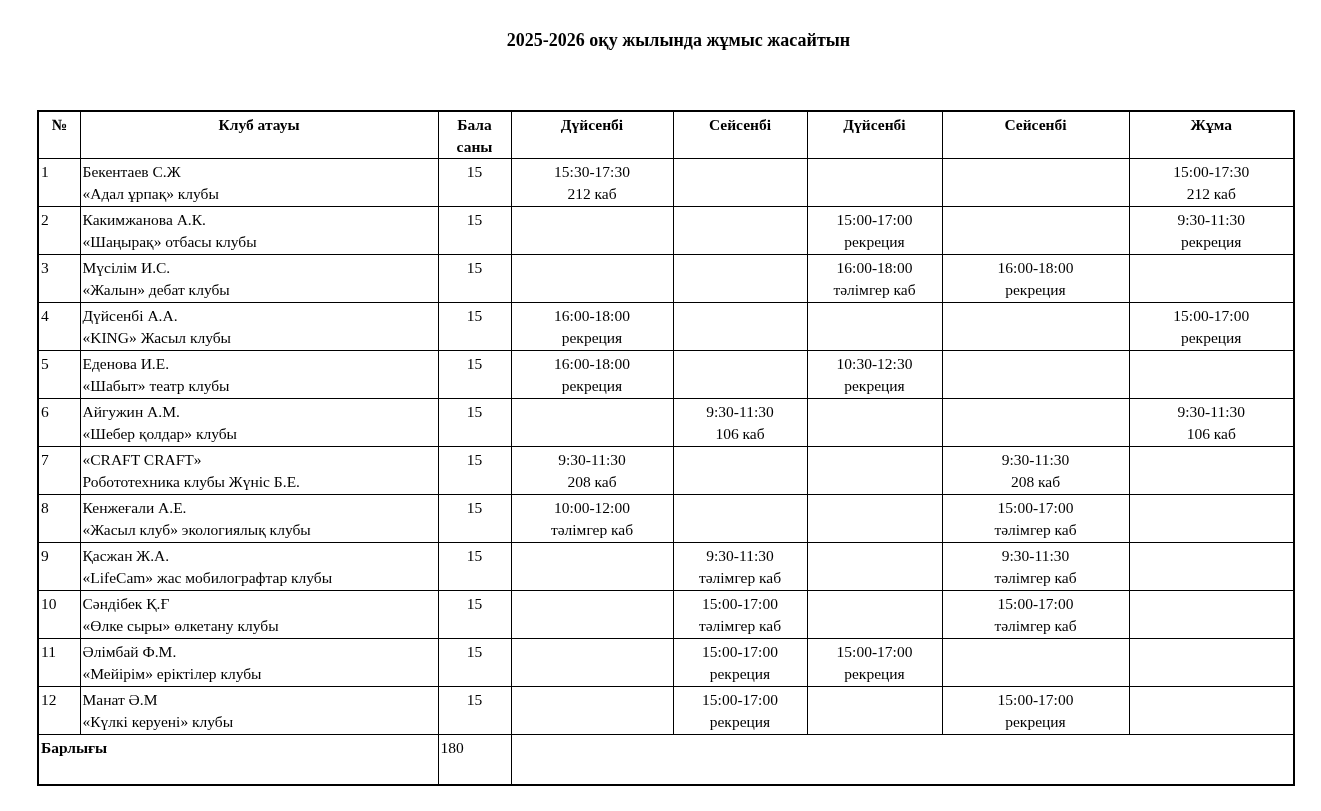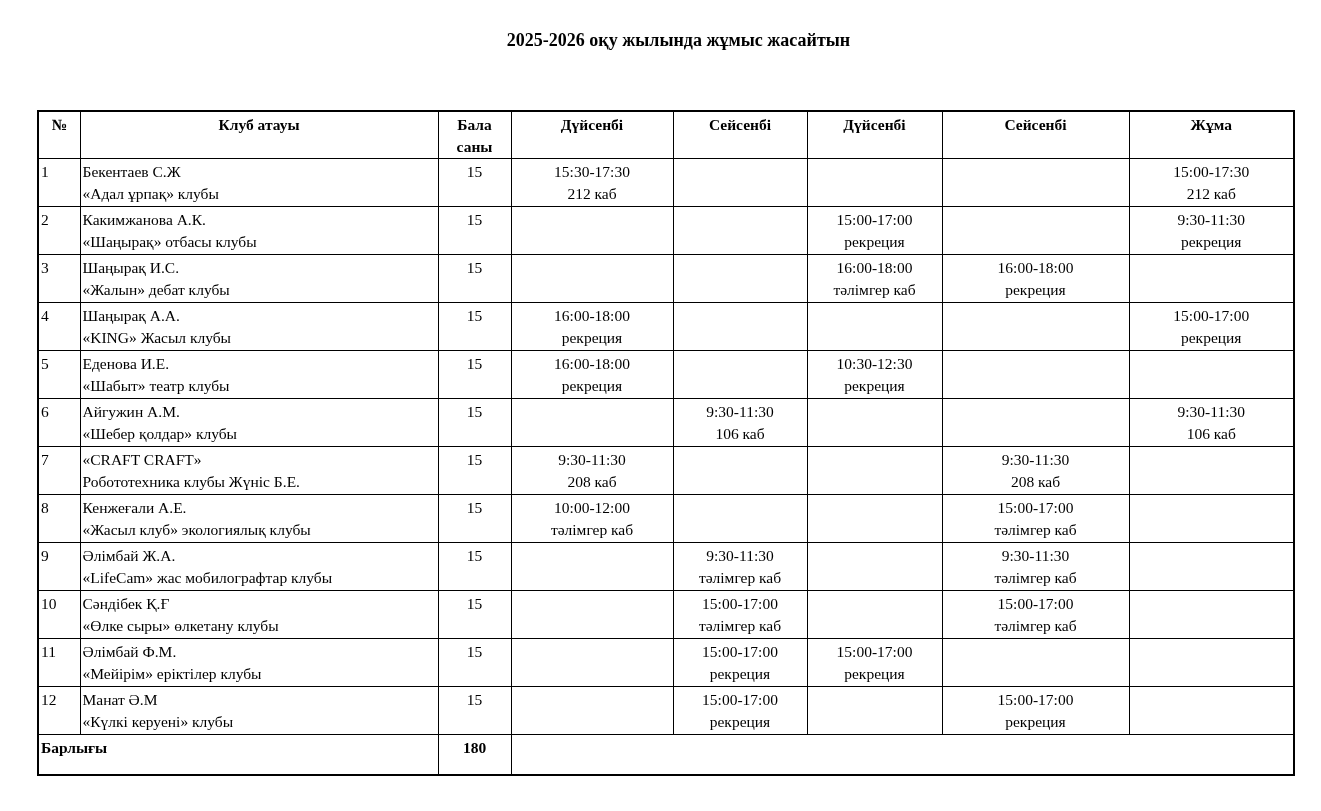--- a/index.html
+++ b/index.html
@@ -35,41 +35,41 @@
   .schedule th, .schedule td {
     border: 1px solid #000;
     vertical-align: top;
     padding: 2px 2px 0 2px;
     font-size: 15.5px;
     line-height: 22px;
     overflow: hidden;
   }
   .schedule thead tr { height: 44px; }
   .schedule tbody tr { height: 48px; }
-  .schedule tr.totals-row { height: 40px; }
+  .schedule tr.totals-row { height: 50px; }
   .schedule th {
     font-weight: bold;
     text-align: center;
   }
   .c-num, .c-name {
     text-align: left;
     padding-left: 8px;
   }
   .c-count, .c-day {
     text-align: center;
   }
   .b { font-weight: normal; }
   .totals-label {
     font-weight: bold;
     padding-left: 8px;
     text-align: left;
   }
   .totals-count {
-    font-weight: bold;
-    text-align: center;
+    font-weight: normal;
+    text-align: left;
   }
 </style>
 </head>
 <body>
 
 <div class="doc-title">
   <div>2025-2026 оқу жылында жұмыс жасайтын</div>
 </div>
 
 <table class="schedule">
@@ -148,21 +148,21 @@
           <div class="place"></div>
         </td>
     <td class="c-day">
           <div class="time">9:30-11:30</div>
           <div class="place">рекреция</div>
         </td>
   </tr>
       <tr>
     <td class="c-num">3</td>
     <td class="c-name">
-      <div class="line"><span class="b"></span><span class="p">Шаңырақ И.С.</span></div>
+      <div class="line"><span class="b"></span><span class="p">Мүсілім И.С.</span></div>
       <div class="line"><span class="b">«Жалын»</span><span class="p"> дебат клубы</span></div>
     </td>
     <td class="c-count">15</td>
     <td class="c-day">
           <div class="time"></div>
           <div class="place"></div>
         </td>
     <td class="c-day">
           <div class="time"></div>
           <div class="place"></div>
@@ -176,21 +176,21 @@
           <div class="place">рекреция</div>
         </td>
     <td class="c-day">
           <div class="time"></div>
           <div class="place"></div>
         </td>
   </tr>
       <tr>
     <td class="c-num">4</td>
     <td class="c-name">
-      <div class="line"><span class="b"></span><span class="p">Шаңырақ А.А.</span></div>
+      <div class="line"><span class="b"></span><span class="p">Дүйсенбі А.А.</span></div>
       <div class="line"><span class="b">«KING»</span><span class="p"> Жасыл клубы</span></div>
     </td>
     <td class="c-count">15</td>
     <td class="c-day">
           <div class="time">16:00-18:00</div>
           <div class="place">рекреция</div>
         </td>
     <td class="c-day">
           <div class="time"></div>
           <div class="place"></div>
@@ -316,21 +316,21 @@
           <div class="place">тәлімгер каб</div>
         </td>
     <td class="c-day">
           <div class="time"></div>
           <div class="place"></div>
         </td>
   </tr>
       <tr>
     <td class="c-num">9</td>
     <td class="c-name">
-      <div class="line"><span class="b"></span><span class="p">Әлімбай Ж.А.</span></div>
+      <div class="line"><span class="b"></span><span class="p">Қасжан Ж.А.</span></div>
       <div class="line"><span class="b">«LifeCam»</span><span class="p"> жас мобилографтар клубы</span></div>
     </td>
     <td class="c-count">15</td>
     <td class="c-day">
           <div class="time"></div>
           <div class="place"></div>
         </td>
     <td class="c-day">
           <div class="time">9:30-11:30</div>
           <div class="place">тәлімгер каб</div>

